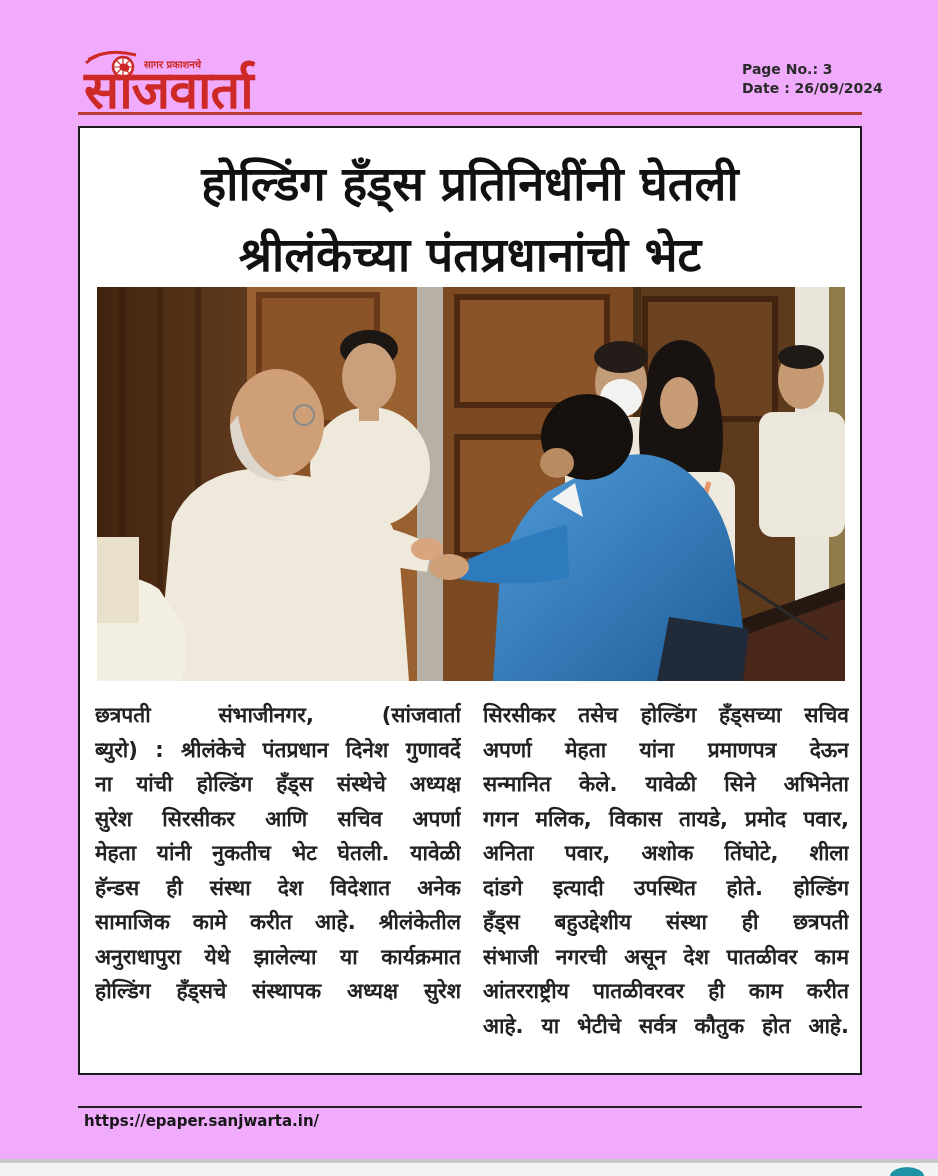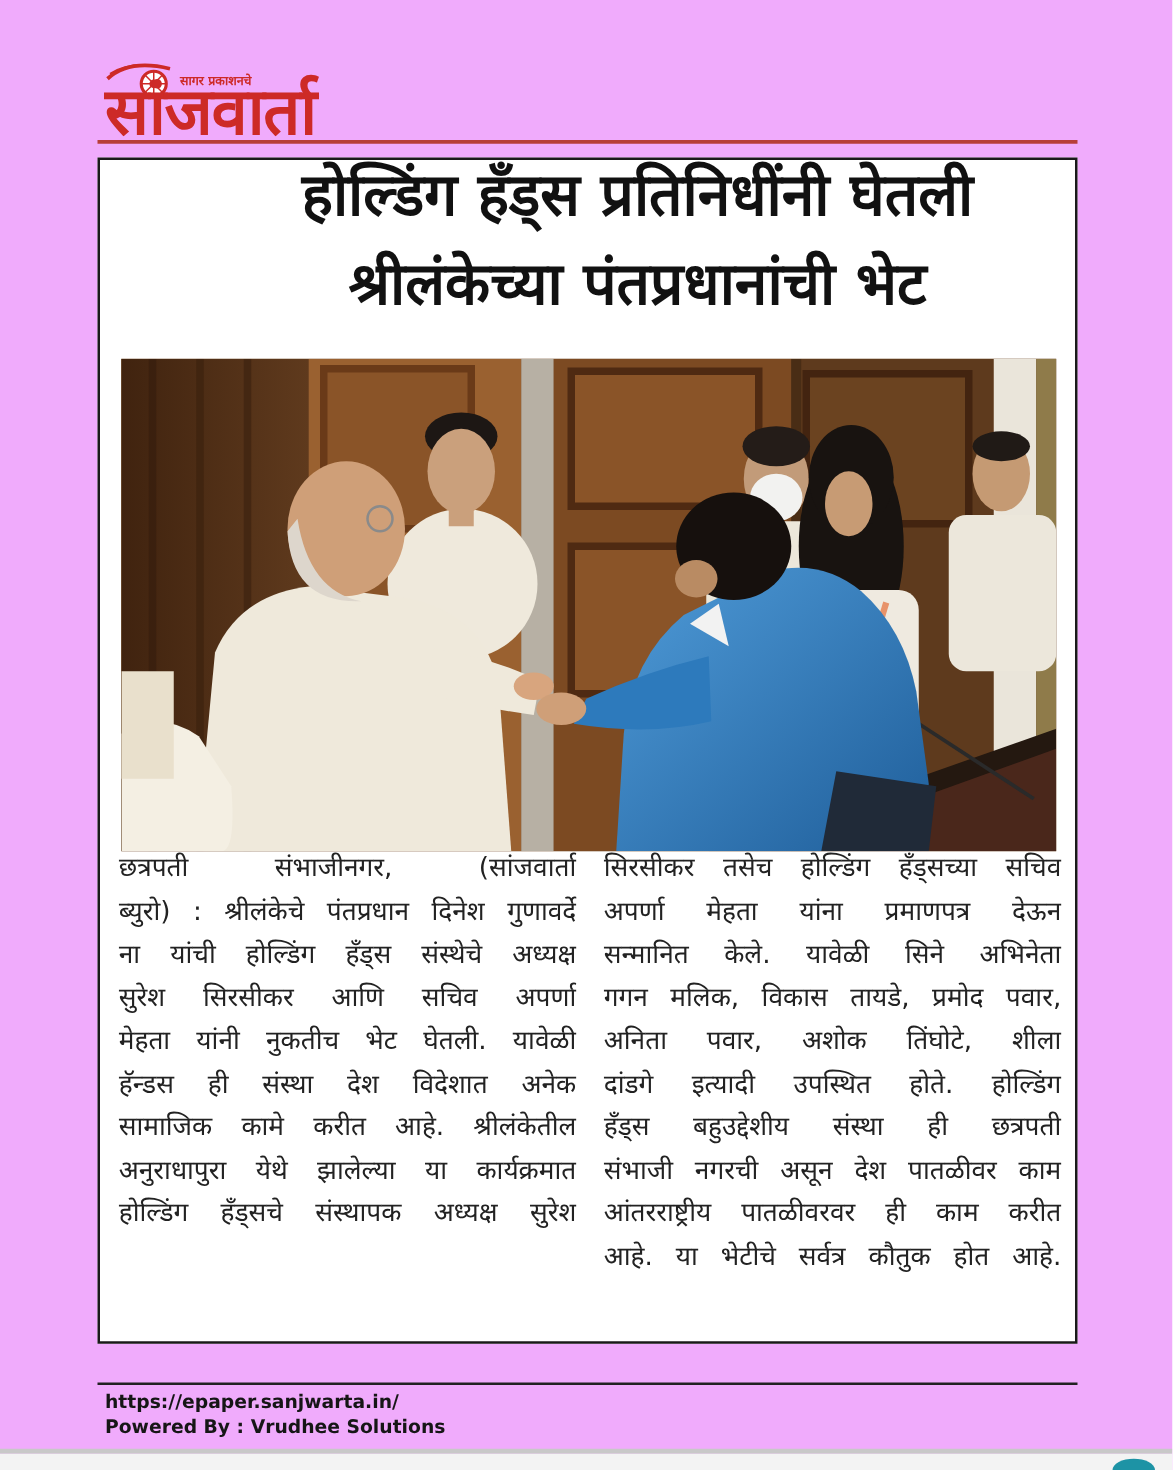--- a/index.html
+++ b/index.html
@@ -12,29 +12,29 @@
   .logo-emblem{position:absolute;left:26px;top:6px;width:26px;height:26px;}
   .logo-tagline{position:absolute;left:60px;top:9px;font-size:10px;font-weight:700;color:#cd2a27;white-space:nowrap;}
   .logo-main{position:absolute;left:0;top:18px;font-size:52px;font-weight:800;color:#cd2a27;
              letter-spacing:-1px;white-space:nowrap;line-height:48px;}
   .page-info{position:absolute;left:742px;top:60px;font-size:14px;font-weight:700;color:#2b2b2b;line-height:19px;}
   .rule-red{position:absolute;left:78px;top:112px;width:784px;height:3px;background:#b73e38;}
 
   
   .article-frame{position:absolute;left:78px;top:126px;width:784px;height:949px;
                  border:2px solid #1a1a1a;box-sizing:border-box;background:#ffffff;}
-  .headline{position:absolute;left:80px;top:121px;width:780px;text-align:center;color:#111;margin-left:40px;}
+  .headline{position:absolute;left:80px;top:148px;width:780px;text-align:center;color:#111;}
   .headline .hl{font-size:47px;font-weight:700;line-height:71px;white-space:nowrap;}
 
   
   .photo{position:absolute;left:97px;top:287px;width:748px;height:394px;overflow:hidden;background:#6e4522;}
   .photo svg{display:block;}
 
   
-  .col{position:absolute;top:677px;width:366px;height:382px;overflow:hidden;}
+  .col{position:absolute;top:698px;width:366px;height:382px;overflow:hidden;font-weight:bold;}
   .col-left{left:95px;}
   .col-right{left:483px;}
   .bodyline{font-size:21px;line-height:34.5px;color:#222;text-align:justify;text-align-last:justify;
             white-space:nowrap;overflow:hidden;}
 
   
   .rule-footer{position:absolute;left:78px;top:1106px;width:784px;height:2px;background:#222;}
   .footer-text{position:absolute;left:84px;top:1111px;font-size:15px;font-weight:700;color:#161616;line-height:20px;}
   .band-grey{position:absolute;left:0;top:1159px;width:938px;height:4px;background:#c8c8c8;}
   .band-light{position:absolute;left:0;top:1163px;width:938px;height:13px;background:#f3f3f3;}
@@ -53,20 +53,24 @@
     </svg>
     <svg class="logo-emblem" viewBox="0 0 26 26">
       <circle cx="13" cy="13" r="10" fill="#ffffff" stroke="#cd2a27" stroke-width="2.5"></circle>
       <circle cx="13" cy="13" r="3.5" fill="#cd2a27"></circle>
       <path d="M13,3 V23 M3,13 H23 M6,6 L20,20 M20,6 L6,20" stroke="#cd2a27" stroke-width="1.2"></path>
     </svg>
     <div class="logo-tagline">सागर प्रकाशनचे</div>
     <div class="logo-main">सांजवार्ता</div>
   </div>
 
+  <div class="page-info">
+    <div>Page No.: 3</div>
+    <div>Date : 26/09/2024</div>
+  </div>
 
   <div class="rule-red"></div>
 
   <div class="article-frame"></div>
 
   <div class="headline">
     <div class="hl">होल्डिंग हँड्स प्रतिनिधींनी घेतली</div>
     <div class="hl">श्रीलंकेच्या पंतप्रधानांची भेट</div>
   </div>
 
@@ -190,20 +194,19 @@
       <div class="bodyline">दांडगे इत्यादी उपस्थित होते. होल्डिंग</div>
       <div class="bodyline">हँड्स बहुउद्देशीय संस्था ही छत्रपती</div>
       <div class="bodyline">संभाजी नगरची असून देश पातळीवर काम</div>
       <div class="bodyline">आंतरराष्ट्रीय पातळीवरवर ही काम करीत</div>
       <div class="bodyline">आहे. या भेटीचे सर्वत्र कौतुक होत आहे.</div>
     </div>
 
   <div class="rule-footer"></div>
   <div class="footer-text">
     <div>https://epaper.sanjwarta.in/</div>
-    <div>Powered By : Vrudhee Solutions</div>
   </div>
 
   <div class="band-grey"></div>
   <div class="band-light"></div>
   <div class="scroll-hint"></div>
 
 </div>
 
 </body></html>

